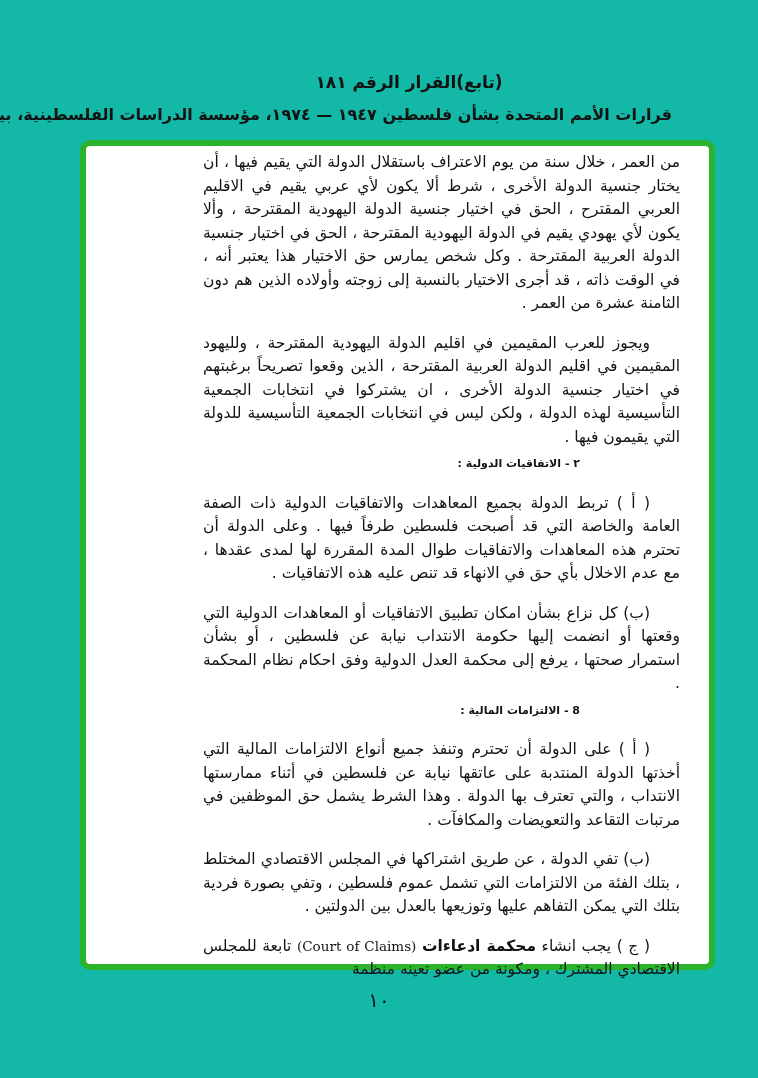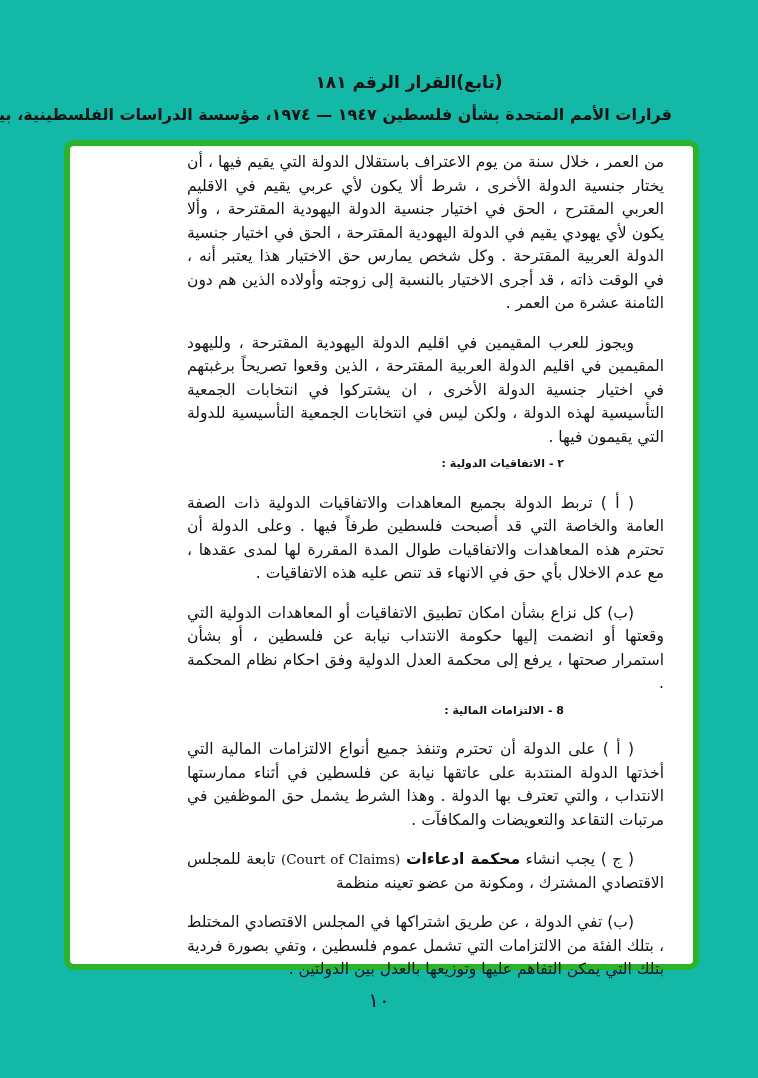--- a/index.html
+++ b/index.html
@@ -17,21 +17,21 @@
     margin:0; text-align:center; direction:rtl;
     font-size:17px; font-weight:bold; letter-spacing:0;
   }
   .citation {
     position:absolute; top:105px; left:52px; right:86px;
     direction:rtl; text-align:right; white-space:nowrap;
     font-size:16px; font-weight:bold; overflow:visible;
   }
 
   .green-box {
-    position:absolute; left:64px; top:140px;
+    position:absolute; left:80px; top:140px;
     width:635px; height:830px;
     border:6px solid var(--green); border-radius:10px;
     background:#ffffff;
   }
   .text-column {
     position:absolute; top:5px; right:29px; width:477px;
     direction:rtl; text-align:justify;
     font-size:15.5px; line-height:23.5px; color:var(--ink);
   }
   .para { margin:0; }
@@ -67,22 +67,22 @@
       <h2 class="section-heading">٢ - الاتفاقيات الدولية :</h2>
 
       <p class="para indent">( أ ) تربط الدولة بجميع المعاهدات والاتفاقيات الدولية ذات الصفة العامة والخاصة التي قد أصبحت فلسطين طرفاً فيها . وعلى الدولة أن تحترم هذه المعاهدات والاتفاقيات طوال المدة المقررة لها لمدى عقدها ، مع عدم الاخلال بأي حق في الانهاء قد تنص عليه هذه الاتفاقيات .</p>
 
       <p class="para indent">(ب) كل نزاع بشأن امكان تطبيق الاتفاقيات أو المعاهدات الدولية التي وقعتها أو انضمت إليها حكومة الانتداب نيابة عن فلسطين ، أو بشأن استمرار صحتها ، يرفع إلى محكمة العدل الدولية وفق احكام نظام المحكمة .</p>
 
       <h2 class="section-heading">8 - الالتزامات المالية :</h2>
 
       <p class="para indent">( أ ) على الدولة أن تحترم وتنفذ جميع أنواع الالتزامات المالية التي أخذتها الدولة المنتدبة على عاتقها نيابة عن فلسطين في أثناء ممارستها الانتداب ، والتي تعترف بها الدولة . وهذا الشرط يشمل حق الموظفين في مرتبات التقاعد والتعويضات والمكافآت .</p>
 
+      <p class="para indent">(ب) تفي الدولة ، عن طريق اشتراكها في المجلس الاقتصادي المختلط ، بتلك الفئة من الالتزامات التي تشمل عموم فلسطين ، وتفي بصورة فردية بتلك التي يمكن التفاهم عليها وتوزيعها بالعدل بين الدولتين .</p>
+
       <p class="para indent"><span>( ج ) يجب انشاء </span><span class="bold-term">محكمة ادعاءات</span> <span class="latin-term" dir="ltr">(Court of Claims)</span><span> تابعة للمجلس الاقتصادي المشترك ، ومكونة من عضو تعينه منظمة</span></p>
-
-      <p class="para indent">(ب) تفي الدولة ، عن طريق اشتراكها في المجلس الاقتصادي المختلط ، بتلك الفئة من الالتزامات التي تشمل عموم فلسطين ، وتفي بصورة فردية بتلك التي يمكن التفاهم عليها وتوزيعها بالعدل بين الدولتين .</p>
 
     </div>
   </div>
 
   <div class="page-number">١٠</div>
 
 </div>
 
 </body></html>

